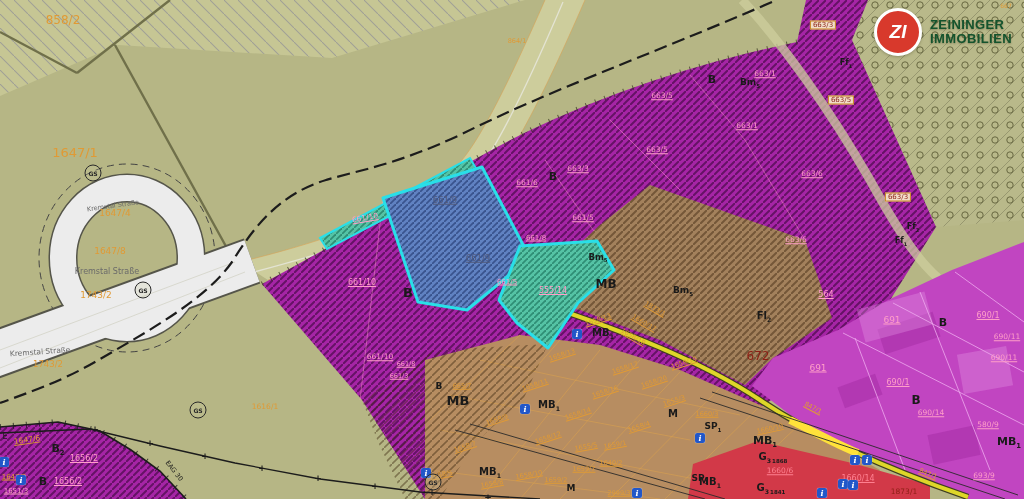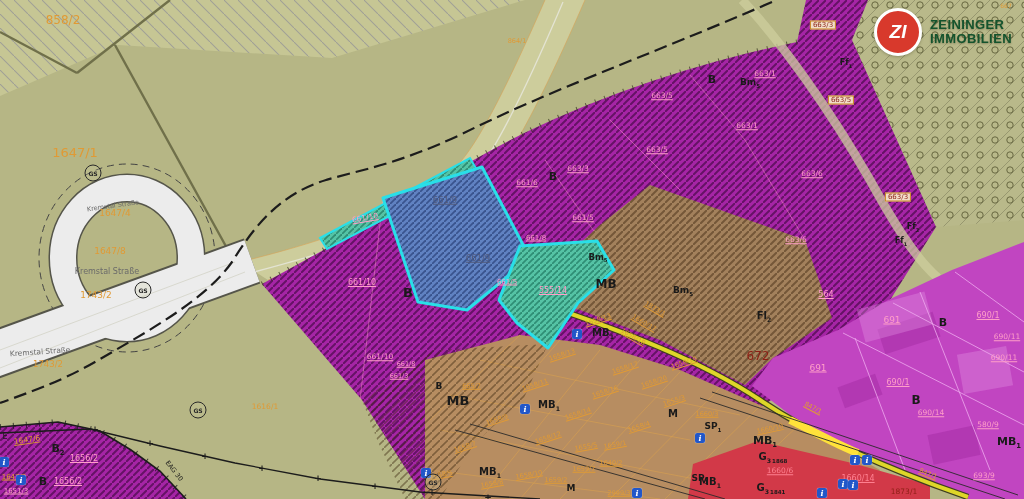--- a/index.html
+++ b/index.html
@@ -274,21 +274,21 @@
       <div class="lbl c-k bold" style="font-size: 11px; left: 765px; top: 442px; transform: translate(-50%, -50%);">MB<sub>1</sub></div>
       <div class="lbl c-k bold" style="font-size: 10px; left: 710px; top: 483px; transform: translate(-50%, -50%);">MB<sub>1</sub></div>
       <div class="lbl c-k bold" style="font-size: 11px; left: 1009px; top: 443px; transform: translate(-50%, -50%);">MB<sub>1</sub></div>
       <div class="lbl c-k bold" style="font-size: 10px; left: 773px; top: 458px; transform: translate(-50%, -50%);">G<sub>3</sub><span class="tail">1868</span></div>
       <div class="lbl c-k bold" style="font-size: 10px; left: 771px; top: 489px; transform: translate(-50%, -50%);">G<sub>3</sub><span class="tail">1841</span></div>
       <div class="lbl c-o und" style="font-size: 6.5px; left: 770px; top: 429px; transform: translate(-50%, -50%) rotate(-12deg);">1660/10</div>
       <div class="lbl c-o und" style="font-size: 6.5px; left: 707px; top: 414px; transform: translate(-50%, -50%);">1660/3</div>
       <div class="lbl c-rp und" style="font-size: 7.5px; left: 780px; top: 471px; transform: translate(-50%, -50%);">1660/6</div>
       <div class="lbl c-rp und" style="font-size: 8px; left: 858px; top: 479px; transform: translate(-50%, -50%);">1660/14</div>
       <div class="lbl c-k bold" style="font-size: 9px; left: 439px; top: 386px; transform: translate(-50%, -50%);">B</div>
-      <div class="lbl c-o und" style="font-size: 6.5px; left: 462px; top: 386px; transform: translate(-50%, -50%); padding-left: 19px;">665/7</div>
+      <div class="lbl c-o und" style="font-size: 6.5px; left: 462px; top: 386px; transform: translate(-50%, -50%);">665/7</div>
       <div class="lbl c-k bold" style="font-size: 13px; left: 458px; top: 400px; transform: translate(-50%, -50%);">MB</div>
       <div class="info-icon" style="left: 577px; top: 334px;">i</div>
       <div class="info-icon" style="left: 525px; top: 409px;">i</div>
       <div class="info-icon" style="left: 426px; top: 473px;">i</div>
       <div class="info-icon" style="left: 700px; top: 438px;">i</div>
       <div class="info-icon" style="left: 855px; top: 460px;">i</div>
       <div class="info-icon" style="left: 867px; top: 460px;">i</div>
       <div class="info-icon" style="left: 843px; top: 484px;">i</div>
       <div class="info-icon" style="left: 853px; top: 485px;">i</div>
       <div class="info-icon" style="left: 4px; top: 462px;">i</div>

